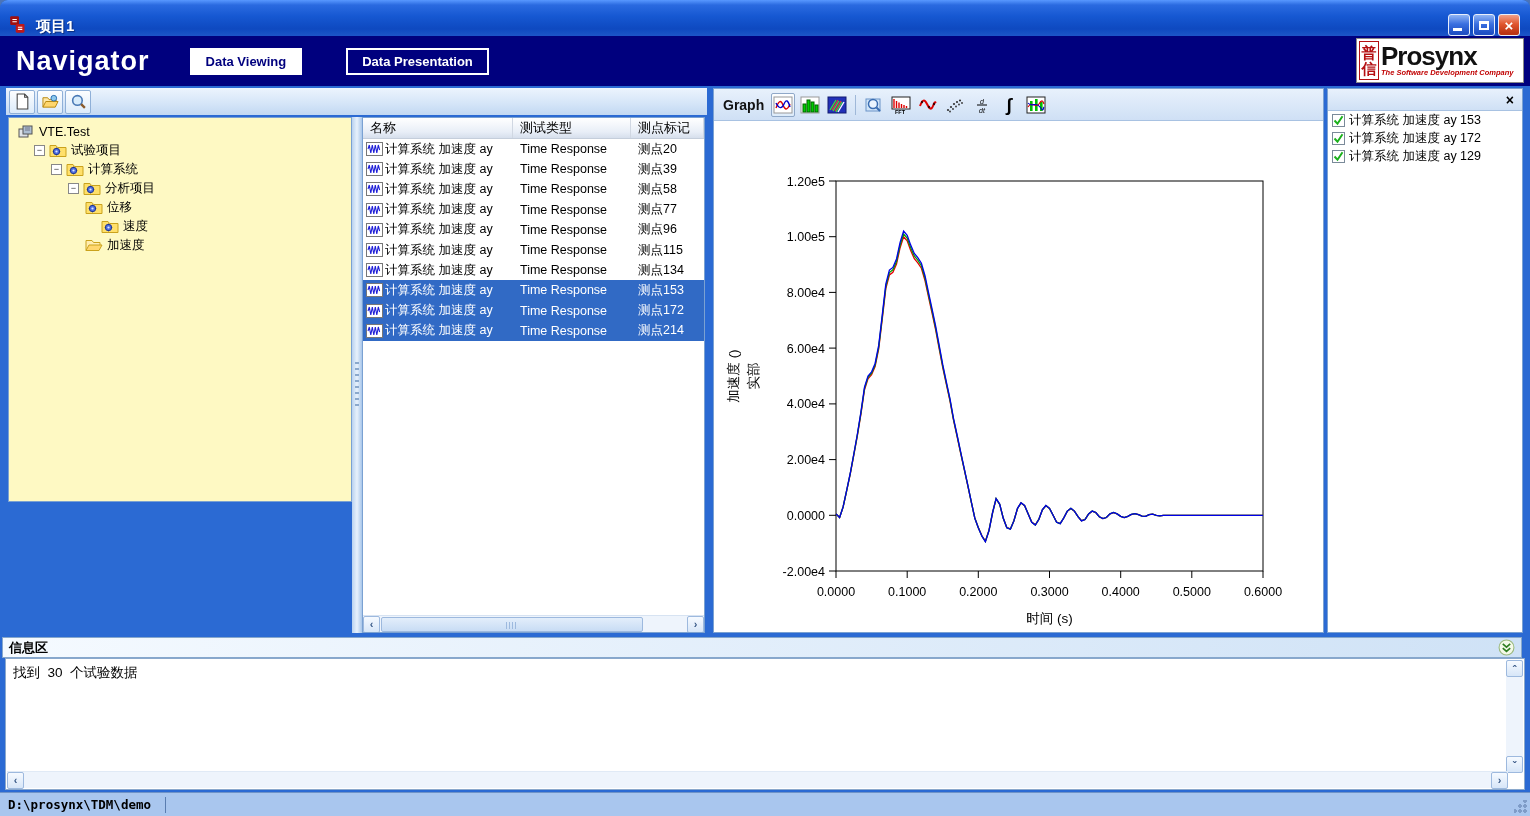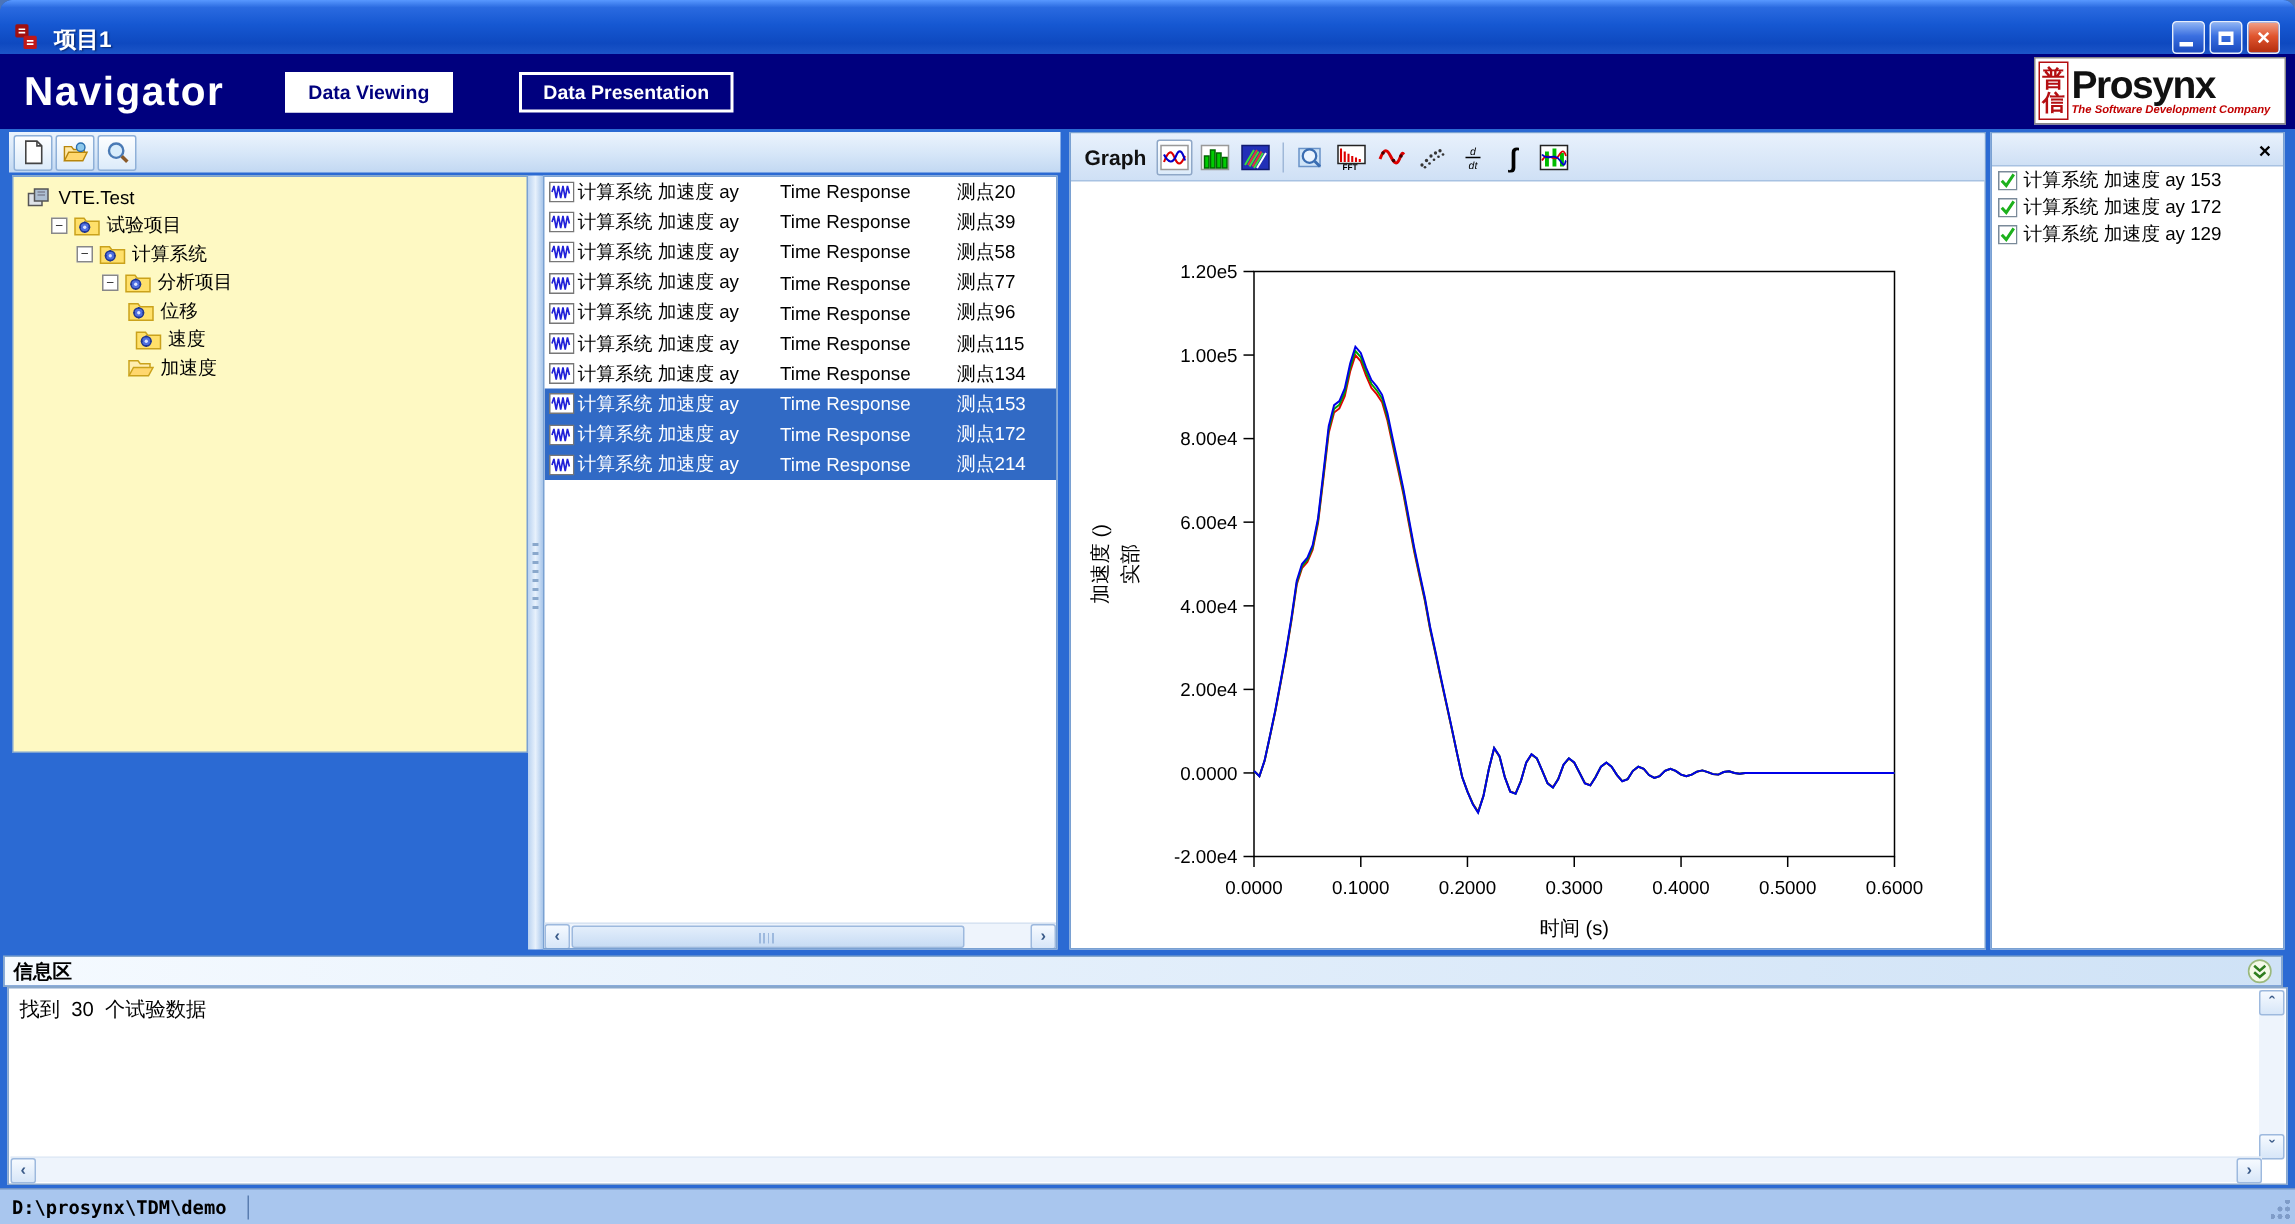--- a/index.html
+++ b/index.html
@@ -241,21 +241,21 @@
         <span class="tree-icon">
           <svg viewBox="0 0 18 14">
             <path d="M1 13 V2 h6 l1.5 2 H17 v9 Z" fill="#ffe06a" stroke="#caa21c"></path>
             <circle cx="7.5" cy="8" r="3.2" fill="#4f6fe0" stroke="#20368f"></circle>
             <circle cx="7.5" cy="8" r="1.1" fill="#dce6ff"></circle>
             <path d="M7.5 4.2v1.2M7.5 10.6v1.2M3.9 8h1.2M9.9 8h1.2" stroke="#20368f" stroke-width="1.1"></path>
           </svg>
         </span>
         <span>位移</span>
       </div>
-      <div class="tree-row" style="padding-left: 81px;">
+      <div class="tree-row" style="padding-left: 48px; margin-left: 44px;">
         <span class="tree-icon">
           <svg viewBox="0 0 18 14">
             <path d="M1 13 V2 h6 l1.5 2 H17 v9 Z" fill="#ffe06a" stroke="#caa21c"></path>
             <circle cx="7.5" cy="8" r="3.2" fill="#4f6fe0" stroke="#20368f"></circle>
             <circle cx="7.5" cy="8" r="1.1" fill="#dce6ff"></circle>
             <path d="M7.5 4.2v1.2M7.5 10.6v1.2M3.9 8h1.2M9.9 8h1.2" stroke="#20368f" stroke-width="1.1"></path>
           </svg>
         </span>
         <span>速度</span>
       </div>
@@ -266,20 +266,25 @@
             <path d="M1 12 L4 6.5 h13 l-3 5.5 Z" fill="#ffd76e" stroke="#caa21c"></path>
           </svg>
         </span>
         <span>加速度</span>
       </div>
     </div>
 
   <div class="splitter"></div>
 
   <div class="table-panel" id="table-panel">
+      <div class="thead">
+        <span class="hc1">名称</span>
+        <span class="hc2">测试类型</span>
+        <span class="hc3">测点标记</span>
+      </div>
       <div class="trow">
         <span class="ricon">
           <svg viewBox="0 0 17 14">
             <rect x="0.5" y="0.5" width="16" height="13" fill="#fff" stroke="#777"></rect>
             <path d="M2 7 l1.3-4 1.5 8 1.5-8 1.5 8 1.5-8 1.5 8 1.5-8 1.3 5" stroke="#2020d8" stroke-width="1.1" fill="none"></path>
           </svg>
         </span>
         <span class="c1">计算系统 加速度 ay</span>
         <span class="c2">Time Response</span>
         <span class="c3">测点20</span>

